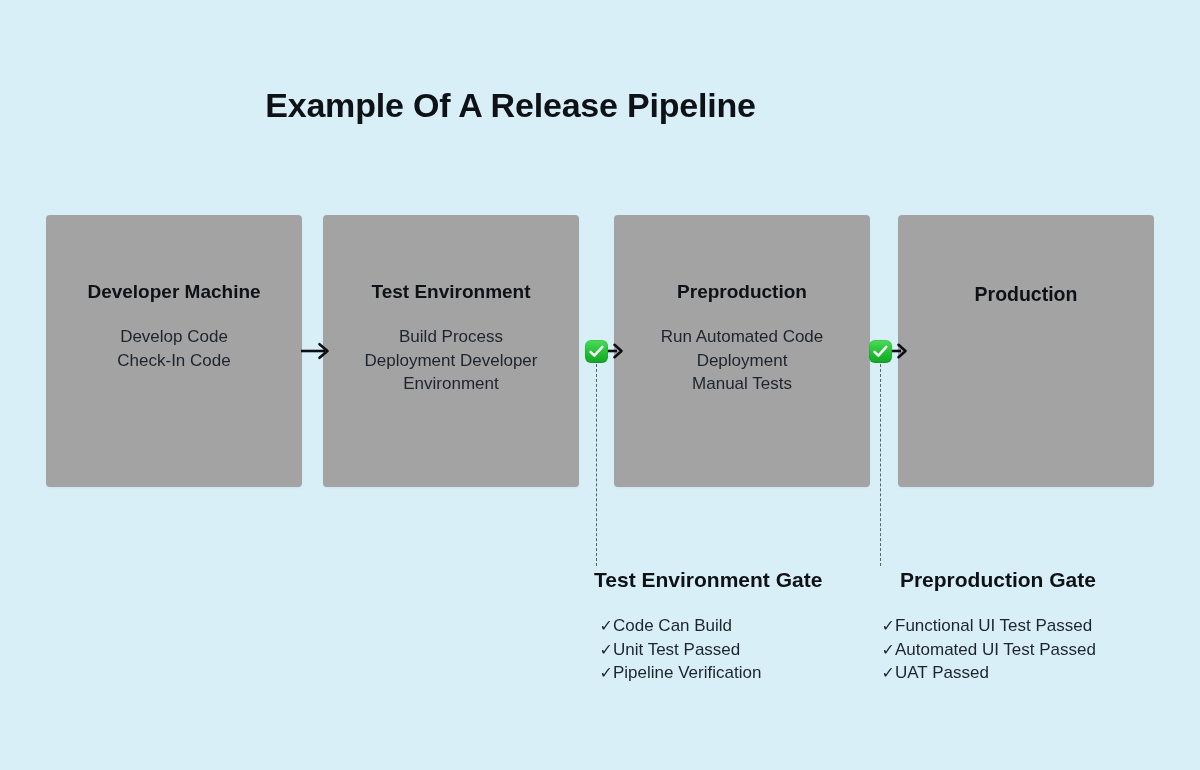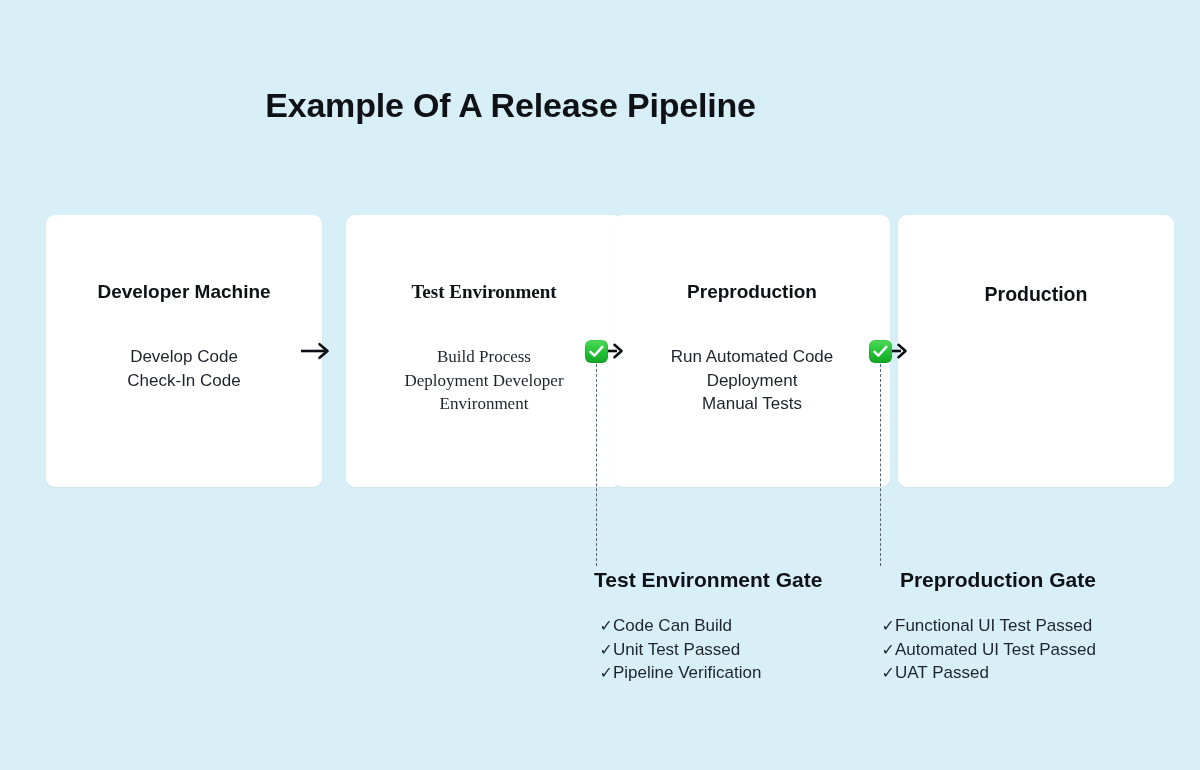--- a/index.html
+++ b/index.html
@@ -30,28 +30,28 @@
     font-size: 34px;
     font-weight: bold;
     color: #0e1116;
     letter-spacing: -0.2px;
   }
 
   
   .stage-card {
     position: absolute;
     top: 215px;
-    width: 276px;
+    width: 256px;
     height: 272px;
-    background: #ffffff;
-    border-radius: 9px;
+    background: #a3a3a3;
+    border-radius: 4px;
     box-shadow: 0 1px 2px rgba(16, 40, 60, 0.05);
   }
   .stage-card.c1 { left: 46px; }
-  .stage-card.c2 { left: 346px; font-family: Liberation Serif, serif; }
+  .stage-card.c2 { left: 323px; }
   .stage-card.c3 { left: 614px; }
   .stage-card.c4 { left: 898px; }
 
   .stage-title {
     position: absolute;
     left: 0;
     right: 0;
     top: 66px;
     text-align: center;
     font-size: 19px;
@@ -64,21 +64,20 @@
   }
   .stage-lines {
     position: absolute;
     left: 6px;
     right: 6px;
     top: 110px;
     text-align: center;
     font-size: 17px;
     line-height: 23.5px;
     color: #1d242c;
-    margin-top: 20px;
   }
 
   
   .plain-arrow {
     position: absolute;
     left: 300px;
     top: 340px;
     width: 32px;
     height: 22px;
   }

